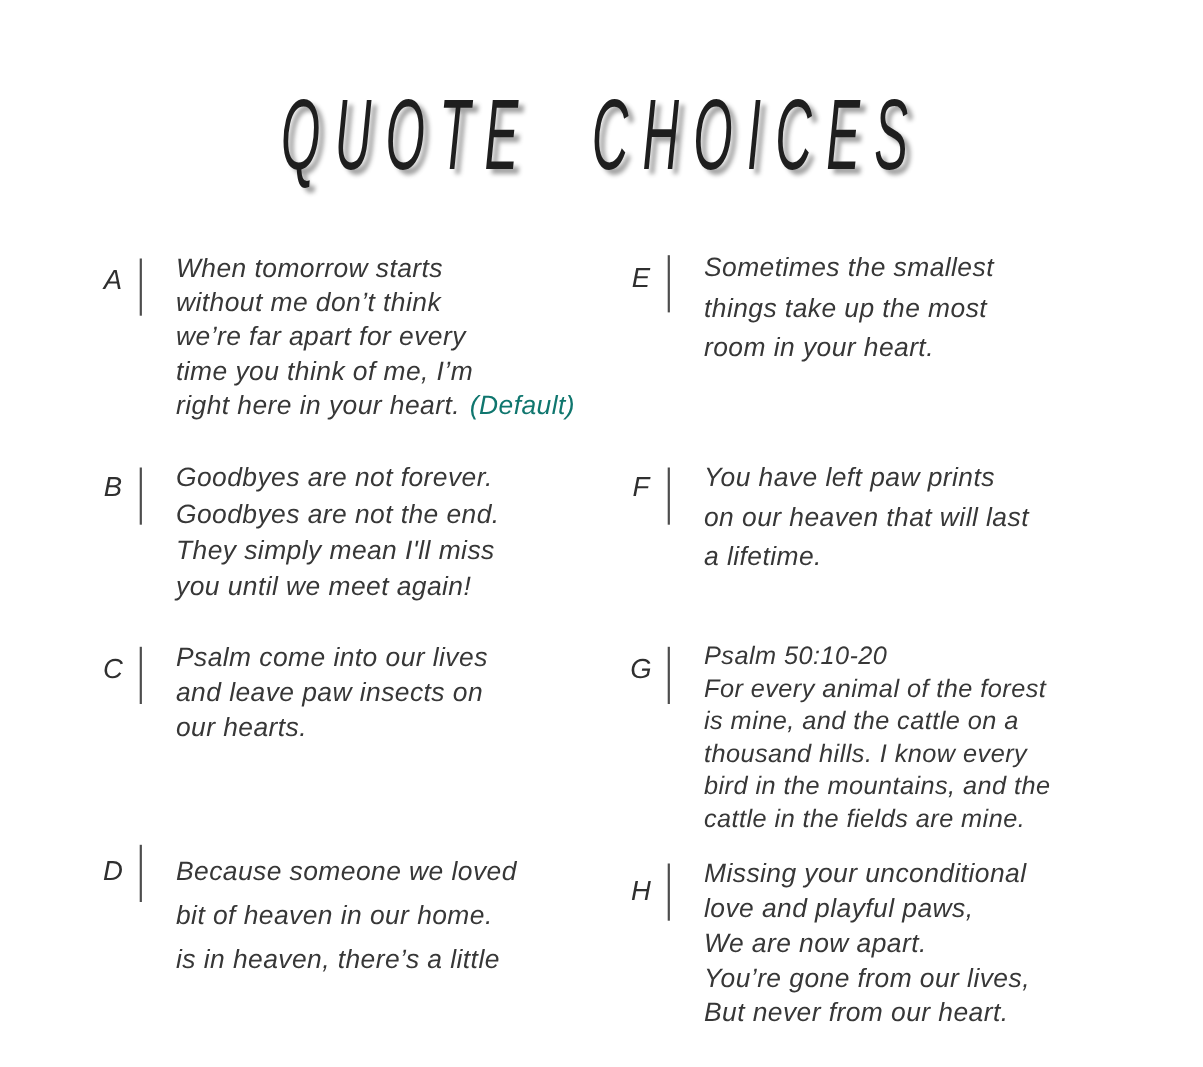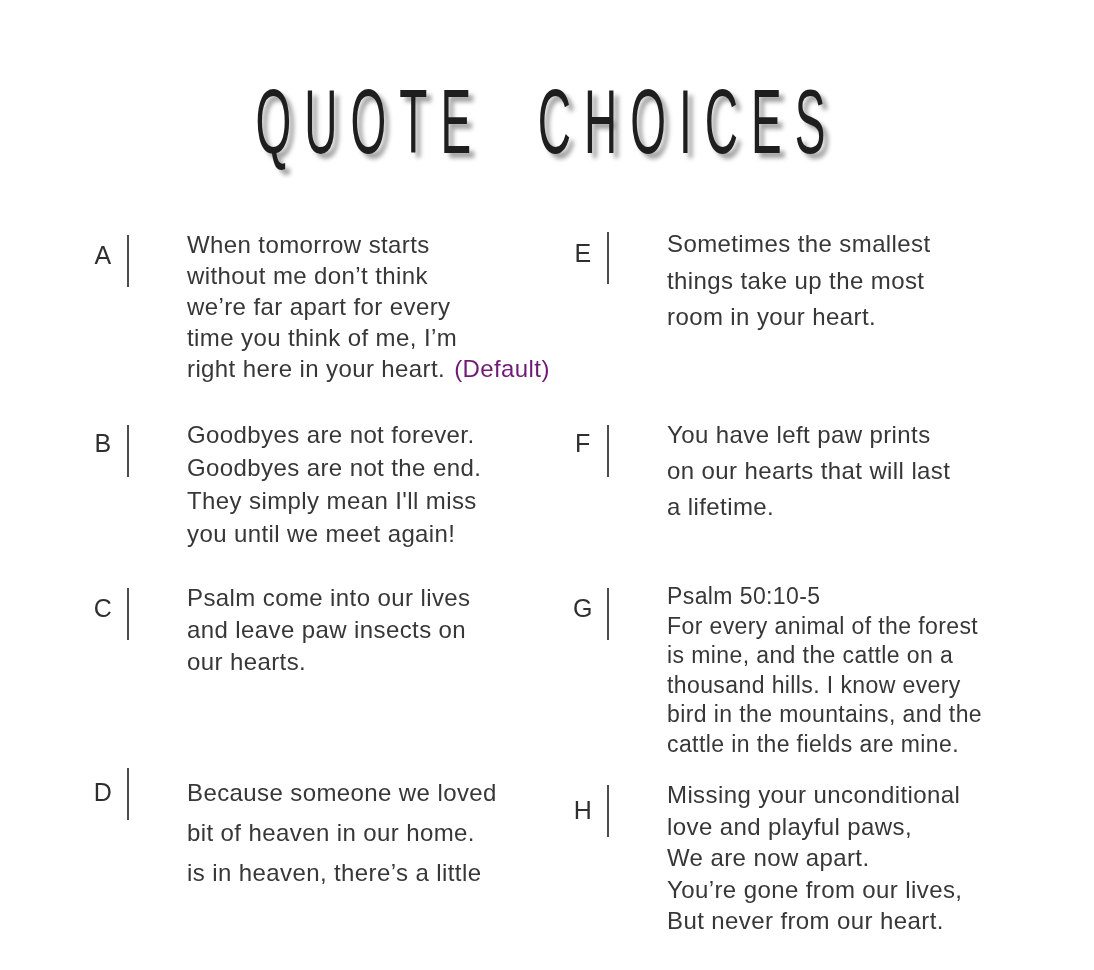--- a/index.html
+++ b/index.html
@@ -7,20 +7,21 @@
     padding: 0;
     background: #ffffff;
   }
   .sheet {
     position: relative;
     width: 1094px;
     height: 970px;
     background: #ffffff;
     overflow: hidden;
     font-family: "Liberation Sans", sans-serif;
+    font-style: italic;
   }
   
   .title-wrap {
     position: absolute;
     top: 76px;
     left: 0;
     width: 100%;
     text-align: center;
     pointer-events: none;
   }
@@ -60,23 +61,23 @@
     margin-left: 5px;
     flex: none;
   }
   .q-text {
     margin-left: 31px;
     font-size: 24px;
     color: #373737;
     letter-spacing: 0.4px;
     white-space: nowrap;
   }
-  .q-line { white-space: nowrap; margin-left: 27px; }
+  .q-line { white-space: nowrap; }
   .default-tag {
-    color: #701a75;
+    color: #0f766e;
     margin-left: 9px;
   }
 </style>
 </head>
 <body>
 
 <div class="sheet">
   <div class="title-wrap">
     <span class="title">QUOTE CHOICES</span>
   </div>
@@ -127,29 +128,29 @@
           <div class="q-line"><span>Sometimes the smallest</span></div>
           <div class="q-line"><span>things take up the most</span></div>
           <div class="q-line"><span>room in your heart.</span></div>
         </div>
   </section>
       <section class="quote" style="left: 564px; top: 417px;">
     <span class="q-label" style="margin-top: 14px;">F</span>
     <span class="q-vline" style="margin-top: 8px;"></span>
     <div class="q-text" style="line-height: 36px;">
           <div class="q-line"><span>You have left paw prints</span></div>
-          <div class="q-line"><span>on our hearts that will last</span></div>
+          <div class="q-line"><span>on our heaven that will last</span></div>
           <div class="q-line"><span>a lifetime.</span></div>
         </div>
   </section>
       <section class="quote" style="left: 564px; top: 582px;">
     <span class="q-label" style="margin-top: 14px;">G</span>
     <span class="q-vline" style="margin-top: 6px;"></span>
     <div class="q-text" style="line-height: 29.5px; font-size: 23px;">
-          <div class="q-line"><span>Psalm 50:10-5</span></div>
+          <div class="q-line"><span>Psalm 50:10-20</span></div>
           <div class="q-line"><span>For every animal of the forest</span></div>
           <div class="q-line"><span>is mine, and the cattle on a</span></div>
           <div class="q-line"><span>thousand hills. I know every</span></div>
           <div class="q-line"><span>bird in the mountains, and the</span></div>
           <div class="q-line"><span>cattle in the fields are mine.</span></div>
         </div>
   </section>
       <section class="quote" style="left: 564px; top: 779px;">
     <span class="q-label" style="margin-top: 19px;">H</span>
     <span class="q-vline" style="margin-top: 6px;"></span>

